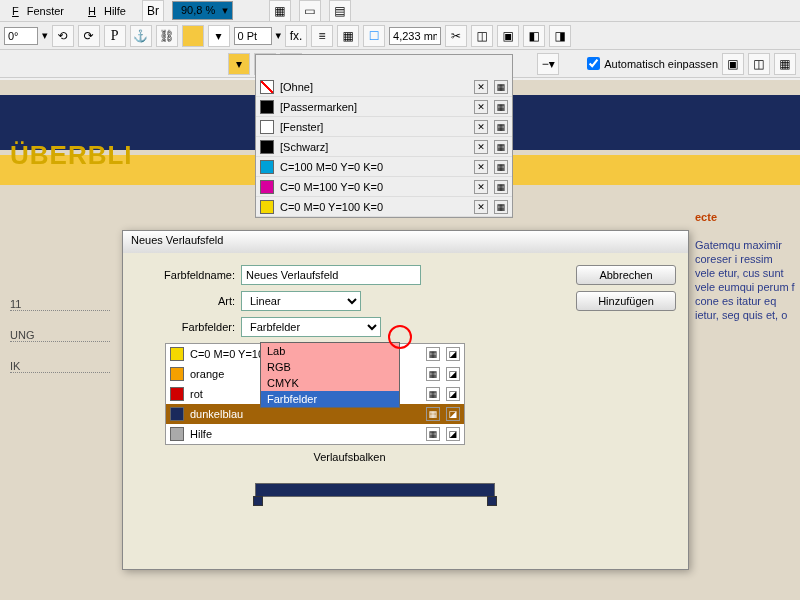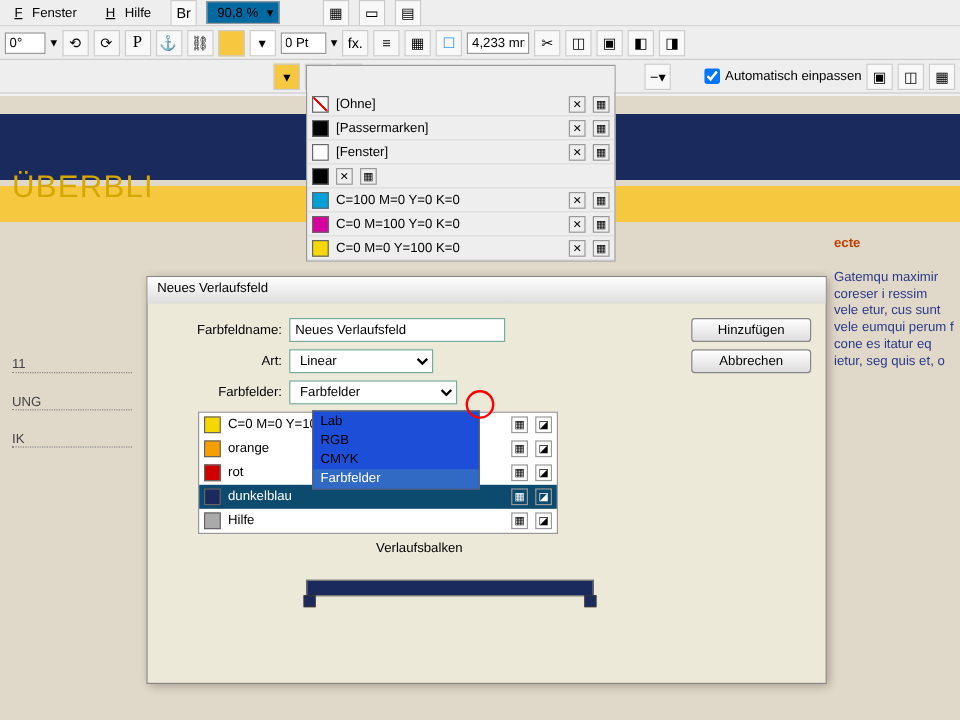--- a/index.html
+++ b/index.html
@@ -8,45 +8,45 @@
 .menubar span{padding:2px 4px}
 .menubar .u{text-decoration:underline}
 .zoom{border:1px solid #999;padding:1px 4px;background:#0369a1}
 .toolbar{height:28px;background:#eee;border-bottom:1px solid #ccc;display:flex;align-items:center;padding:0 4px;gap:4px}
 .tbtn{width:22px;height:22px;border:1px solid #ccc;background:#f8f8f8;display:flex;align-items:center;justify-content:center;font-size:12px}
 .lbl{padding:0 2px}
 .inp{border:1px solid #999;background:#fff;padding:1px 3px;height:18px}
 .doc{position:absolute;top:80px;left:0;right:0;bottom:0;background:#e0d8c8}
 .band1{height:55px;background:#1a2a5c;margin-top:15px}
 .band2{height:30px;background:#f5c840;margin-top:5px}
-.leftcol{position:absolute;left:10px;top:140px;color:#d4a800;font-size:26px;font-weight:normal;letter-spacing:1px}
+.leftcol{position:absolute;left:10px;top:140px;color:#d4a800;font-size:26px;font-weight:bold;letter-spacing:1px}
 .leftitems{position:absolute;left:10px;top:280px;color:#444;font-size:11px}
 .leftitems div{margin:18px 0;border-bottom:1px dotted #888;width:100px}
-.rightcol{position:absolute;right:5px;top:196px;width:100px;color:#2a3a8a;font-size:11px;line-height:14px}
+.rightcol{position:absolute;right:5px;top:210px;width:100px;color:#2a3a8a;font-size:11px;line-height:14px}
 .rightcol2{position:absolute;right:108px;top:285px;width:50px;color:#2a3a8a;font-size:11px;line-height:14px}
 .swatchpanel{position:absolute;left:255px;top:54px;width:258px;background:#eee;border:1px solid #999}
 .swrow{display:flex;align-items:center;height:20px;padding:0 4px;gap:6px;border-bottom:1px solid #ddd}
 .swrow .sq{width:14px;height:14px;border:1px solid #666}
 .swrow .nm{flex:1}
 .swrow .ic{width:14px;height:14px;border:1px solid #999;font-size:9px;text-align:center;line-height:12px}
 .srhead{background:#eee;display:flex;align-items:center;gap:6px;height:22px;padding:0 4px}
 .dialog{position:absolute;left:122px;top:230px;width:567px;height:340px;background:#ece9d8;border:1px solid #888;box-shadow:2px 2px 8px rgba(0,0,0,0.3)}
 .dtitle{height:22px;background:linear-gradient(#fff,#ddd);padding:3px 8px;font-size:11px}
 .dbody{padding:12px;display:flex;gap:12px}
 .dleft{flex:1}
 .drow{display:flex;align-items:center;margin-bottom:6px;gap:6px}
 .drow label{width:100px;text-align:right}
 .drow input,.drow select{border:1px solid #7a9;background:#fff;padding:2px 4px;height:20px}
 .dright{width:100px;display:flex;flex-direction:column;gap:6px}
 .btn{border:1px solid #888;background:linear-gradient(#fff,#ddd);border-radius:3px;padding:3px 8px;text-align:center;cursor:pointer}
 .btn.ok{border:2px solid #3a8ad8;background:linear-gradient(#cde8ff,#9cf)}
 .swlist{border:1px solid #999;background:#fff;margin:6px 0 6px 30px;width:300px}
 .swlist .swrow{border:none}
-.swlist .sel{background:#0c4a6e;color:#fff}
-.dropdown{position:absolute;left:260px;top:342px;width:140px;background:#1d4ed8;border:1px solid #666;z-index:10}
+.swlist .sel{background:#a16207;color:#fff}
+.dropdown{position:absolute;left:260px;top:342px;width:140px;background:#fca5a5;border:1px solid #666;z-index:10}
 .dropdown div{padding:2px 6px}
 .dropdown .hl{background:#316ac5;color:#fff}
 .circle{position:absolute;left:388px;top:325px;width:24px;height:24px;border:2px solid red;border-radius:50%;z-index:20}
 .gradbar{margin:20px 0 8px 120px;width:240px;height:14px;background:linear-gradient(90deg,#1a2a5c,#1a2a5c);position:relative;border:1px solid #666}
 .gradbar .stop{position:absolute;bottom:-10px;width:10px;height:10px;background:#1a2a5c;border:1px solid #333}
 </style>
 </head>
 <body>
 
 <div class="menubar">
@@ -147,20 +147,21 @@
         <span class="ic">▦</span>
       </div>
       <div class="swrow">
         <span class="sq" style="background:#fff;"></span>
         <span class="nm">[Fenster]</span>
         <span class="ic">✕</span>
         <span class="ic">▦</span>
       </div>
       <div class="swrow">
         <span class="sq" style="background:#000;"></span>
+        <span class="nm">[Schwarz]</span>
         <span class="ic">✕</span>
         <span class="ic">▦</span>
       </div>
       <div class="swrow">
         <span class="sq" style="background:#00a0d8;"></span>
         <span class="nm">C=100 M=0 Y=0 K=0</span>
         <span class="ic">✕</span>
         <span class="ic">▦</span>
       </div>
       <div class="swrow">
@@ -228,22 +229,22 @@
         </div>
       <div class="drow" style="justify-content:center">
           <label style="width:auto">Verlaufsbalken</label>
         </div>
       <div class="gradbar">
         <div class="stop" style="left:-3px"></div>
         <div class="stop" style="right:-3px"></div>
       </div>
     </div>
     <div class="dright">
+      <div class="btn">Abbrechen</div>
       <div class="btn">Hinzufügen</div>
-      <div class="btn">Abbrechen</div>
     </div>
   </div>
 </div>
 
 <div class="dropdown" id="dd">
     <div>Lab</div>
     <div>RGB</div>
     <div>CMYK</div>
     <div class="hl">Farbfelder</div>
   </div>

